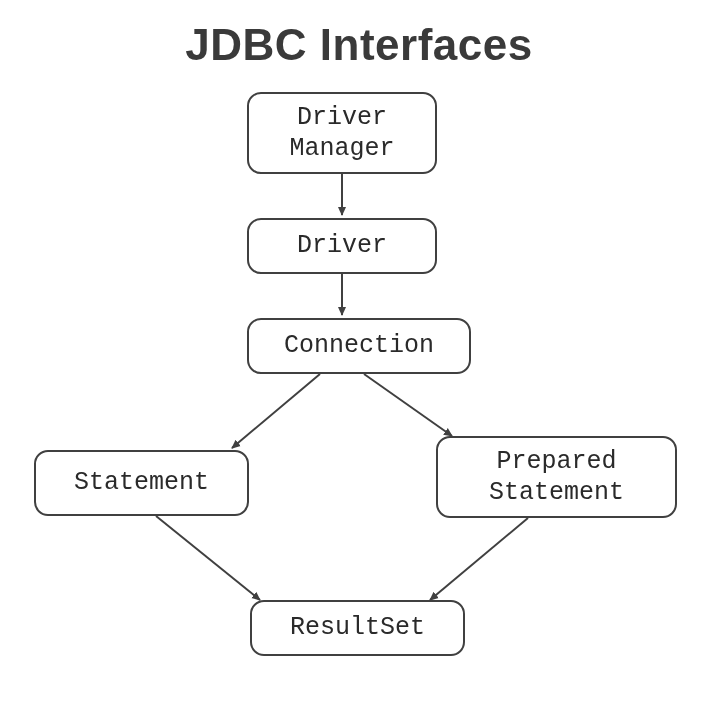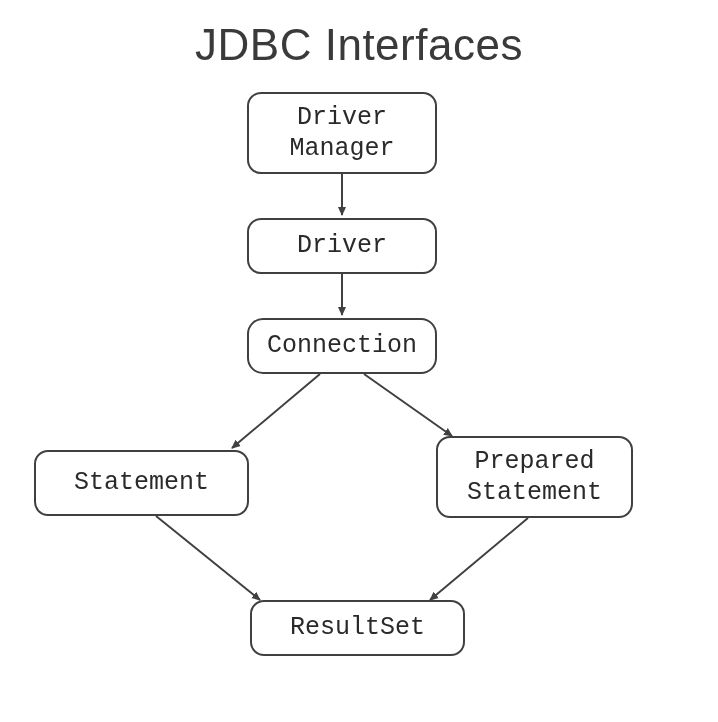--- a/index.html
+++ b/index.html
@@ -14,21 +14,21 @@
       position: relative;
       font-family: "Helvetica Neue", Arial, sans-serif;
     }
     .title {
       position: absolute;
       top: 20px;
       left: 0;
       right: 0;
       text-align: center;
       font-size: 44px;
-      font-weight: 400;
+      font-weight: 700;
       color: #3a3a3a;
       letter-spacing: 0.5px;
     }
     .node {
       position: absolute;
       border: 2px solid #404040;
       border-radius: 14px;
       background: #ffffff;
       display: flex;
       align-items: center;
@@ -55,29 +55,29 @@
 <div class="title">JDBC Interfaces</div>
 
 <div class="node" style="left:247px; top:92px; width:190px; height:82px;">
   <span>Driver<br>Manager</span>
 </div>
 
 <div class="node" style="left:247px; top:218px; width:190px; height:56px;">
   <span>Driver</span>
 </div>
 
-<div class="node" style="left:247px; top:318px; width:190px; height:56px;border-radius:16px;">
+<div class="node" style="left:247px; top:318px; width:224px; height:56px;">
   <span>Connection</span>
 </div>
 
 <div class="node" style="left:34px; top:450px; width:215px; height:66px;">
   <span>Statement</span>
 </div>
 
-<div class="node" style="left:436px; top:436px; width:197px; height:82px;">
+<div class="node" style="left:436px; top:436px; width:241px; height:82px;">
   <span>Prepared<br>Statement</span>
 </div>
 
 <div class="node" style="left:234px; top:600px; width:215px; height:56px;margin-left:16px;">
   <span>ResultSet</span>
 </div>
 
 <svg class="arrows" viewBox="0 0 718 722">
   <defs>
     <marker id="arrowhead" markerWidth="10" markerHeight="10" refX="8" refY="5" orient="auto" markerUnits="userSpaceOnUse">

